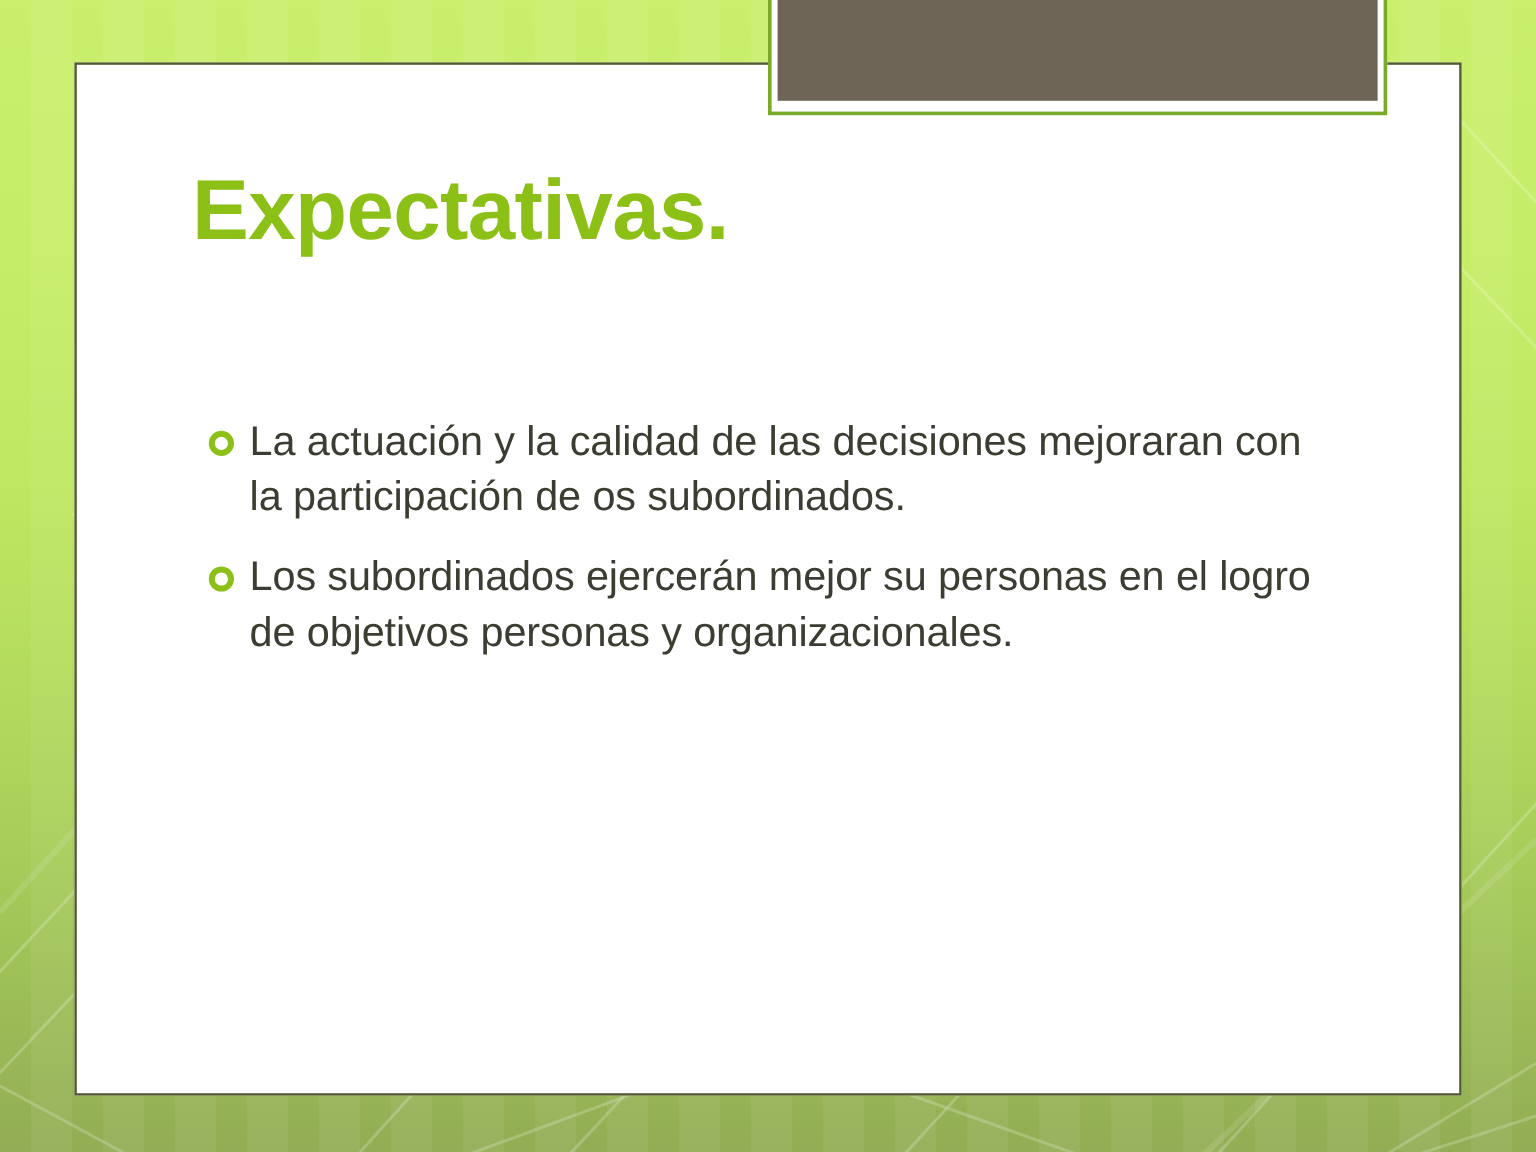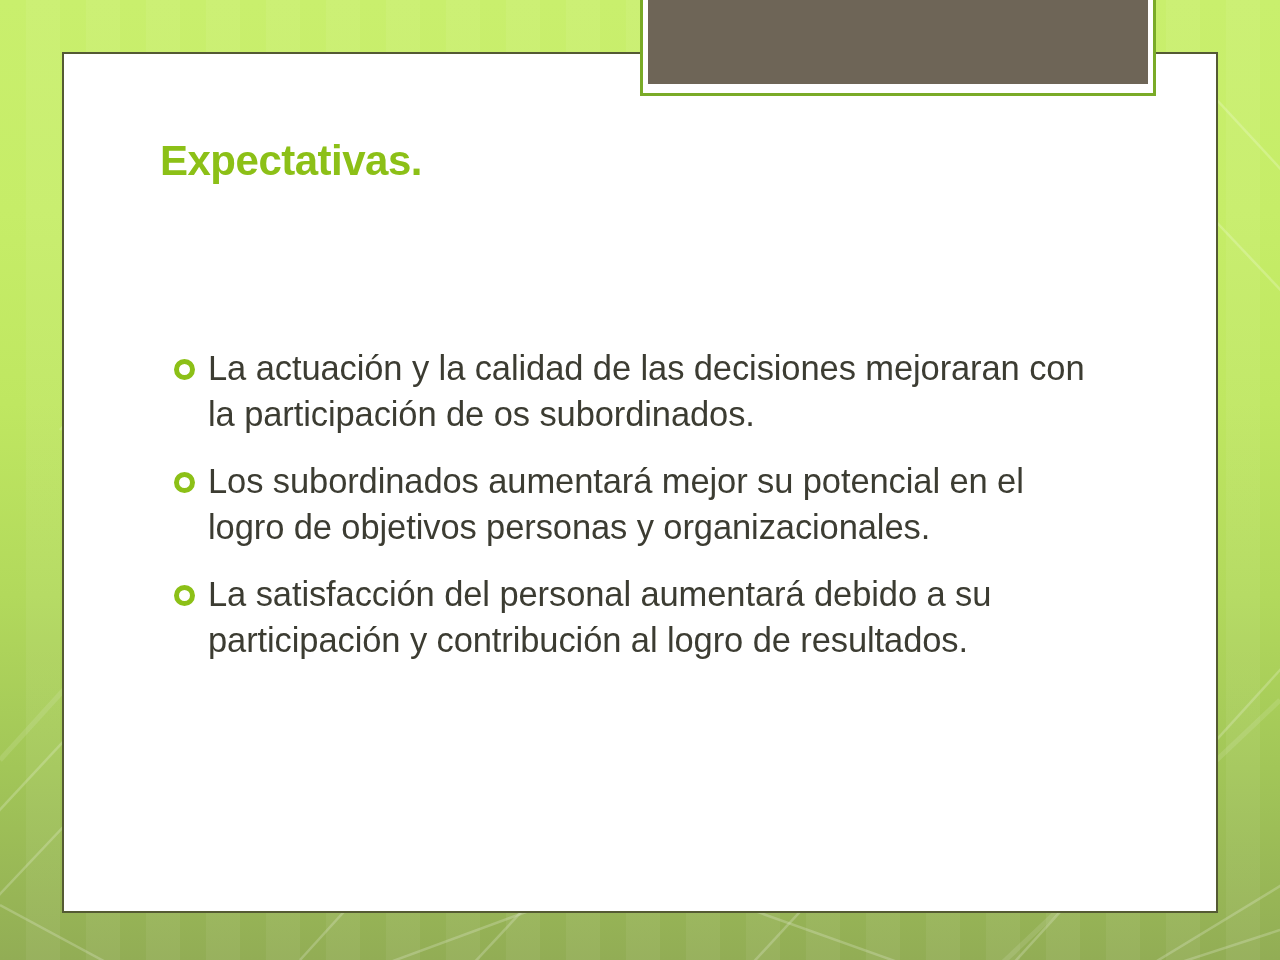--- a/index.html
+++ b/index.html
@@ -77,21 +77,21 @@
     width: 100%;
     height: 100%;
     background: #6e6557;
   }
 
   
   .title {
     position: absolute;
     left: 160px;
     top: 139px;
-    font-size: 42px;
+    font-size: 71px;
     font-weight: bold;
     color: #8cc017;
     letter-spacing: -0.5px;
     line-height: 1.05;
     white-space: nowrap;
   }
 
   
   .body {
     position: absolute;
@@ -167,22 +167,18 @@
 
   <div class="body">
 
     <div class="bullet-item">
       <span class="bullet-marker"></span>
       <span class="bullet-text">La actuación y la calidad de las decisiones mejoraran con la participación de os subordinados.</span>
     </div>
 
     <div class="bullet-item">
       <span class="bullet-marker"></span>
-      <span class="bullet-text">Los subordinados aumentará mejor su potencial en el logro de objetivos personas y organizacionales.</span>
+      <span class="bullet-text">Los subordinados ejercerán mejor su personas en el logro de objetivos personas y organizacionales.</span>
     </div>
 
-    <div class="bullet-item">
-      <span class="bullet-marker"></span>
-      <span class="bullet-text">La satisfacción del personal aumentará debido a su participación y contribución al logro de resultados.</span>
-    </div>
 
   </div>
 </div>
 
 </body></html>

